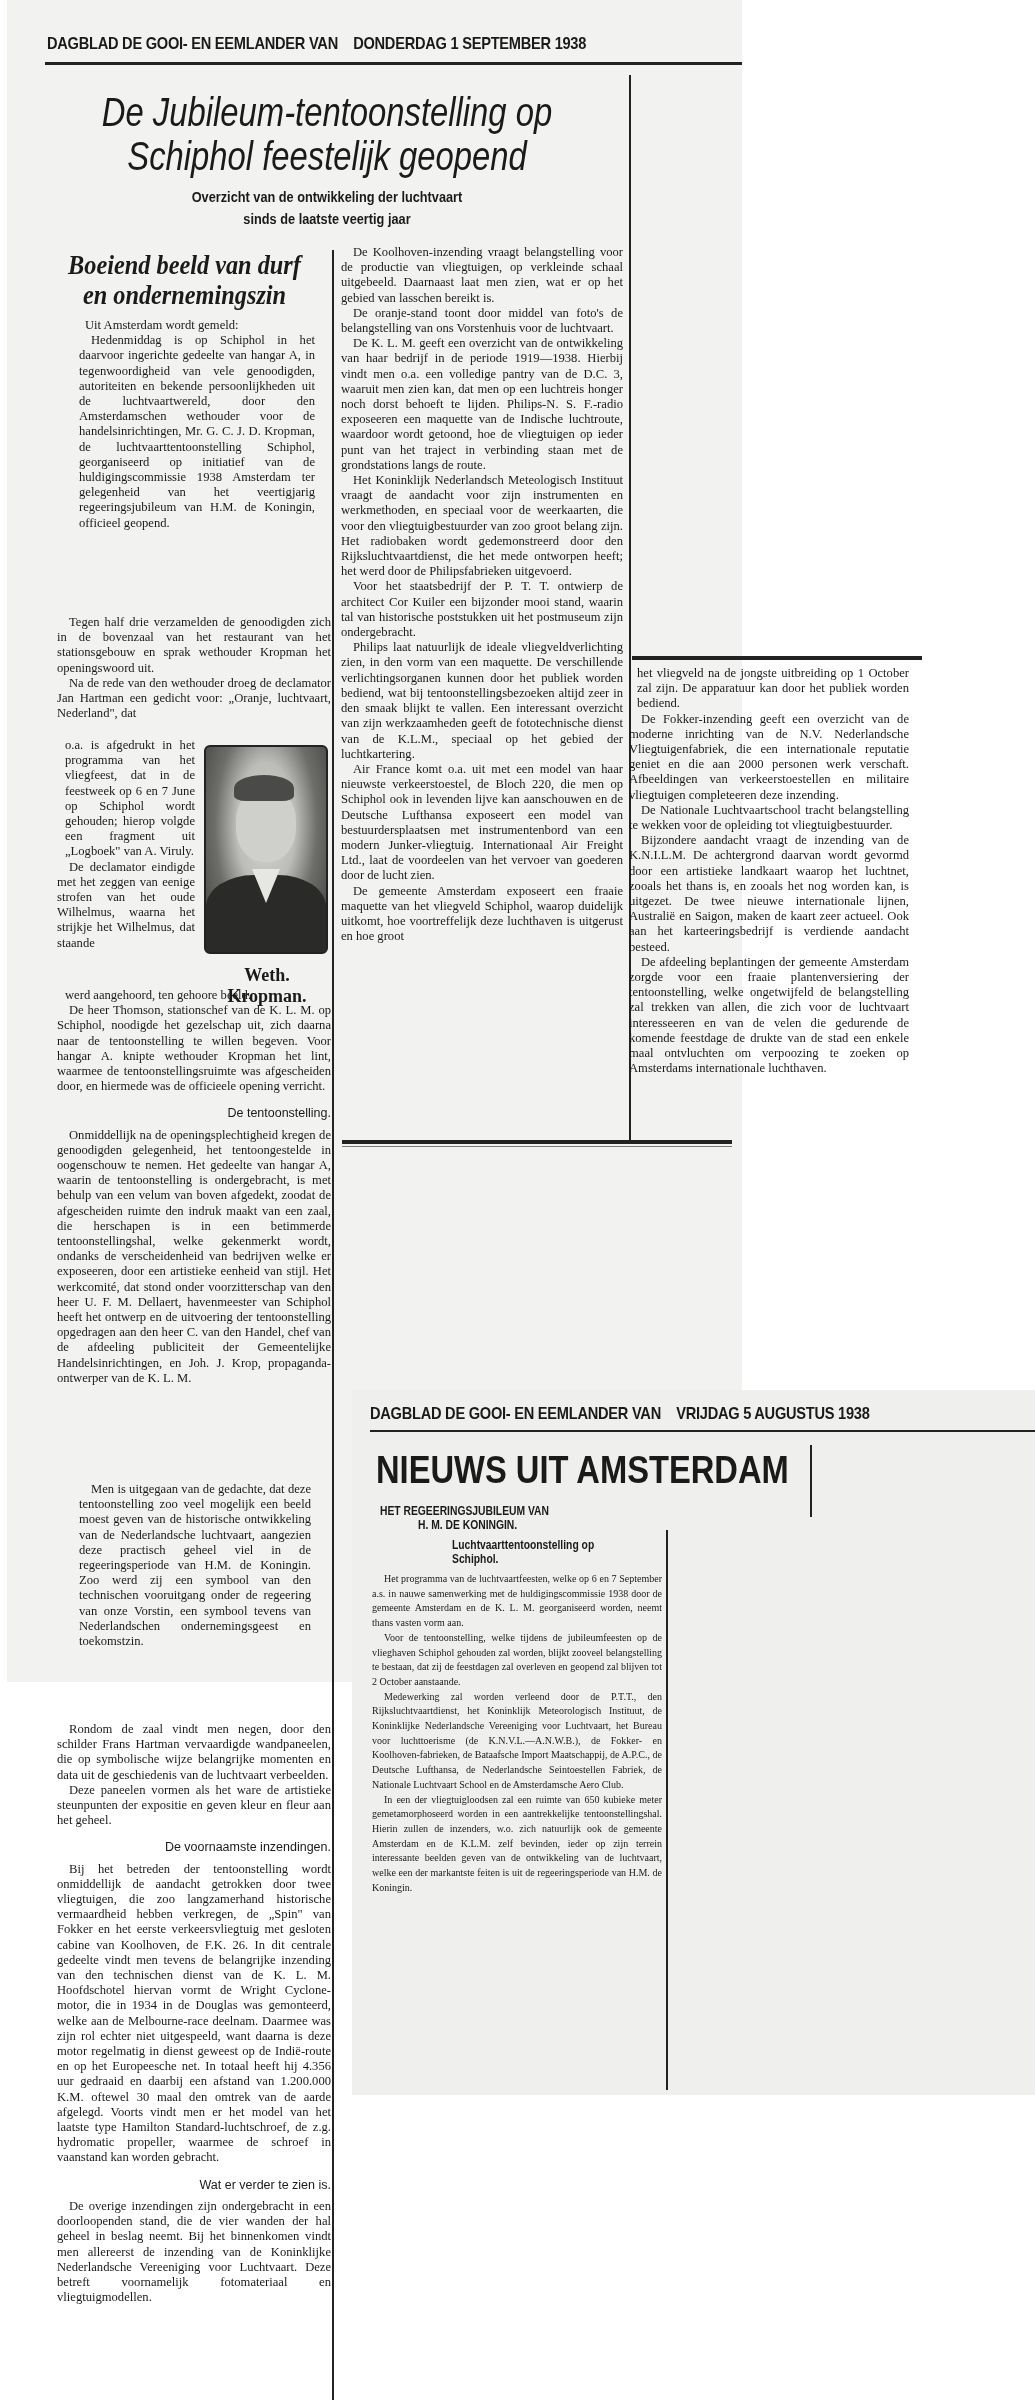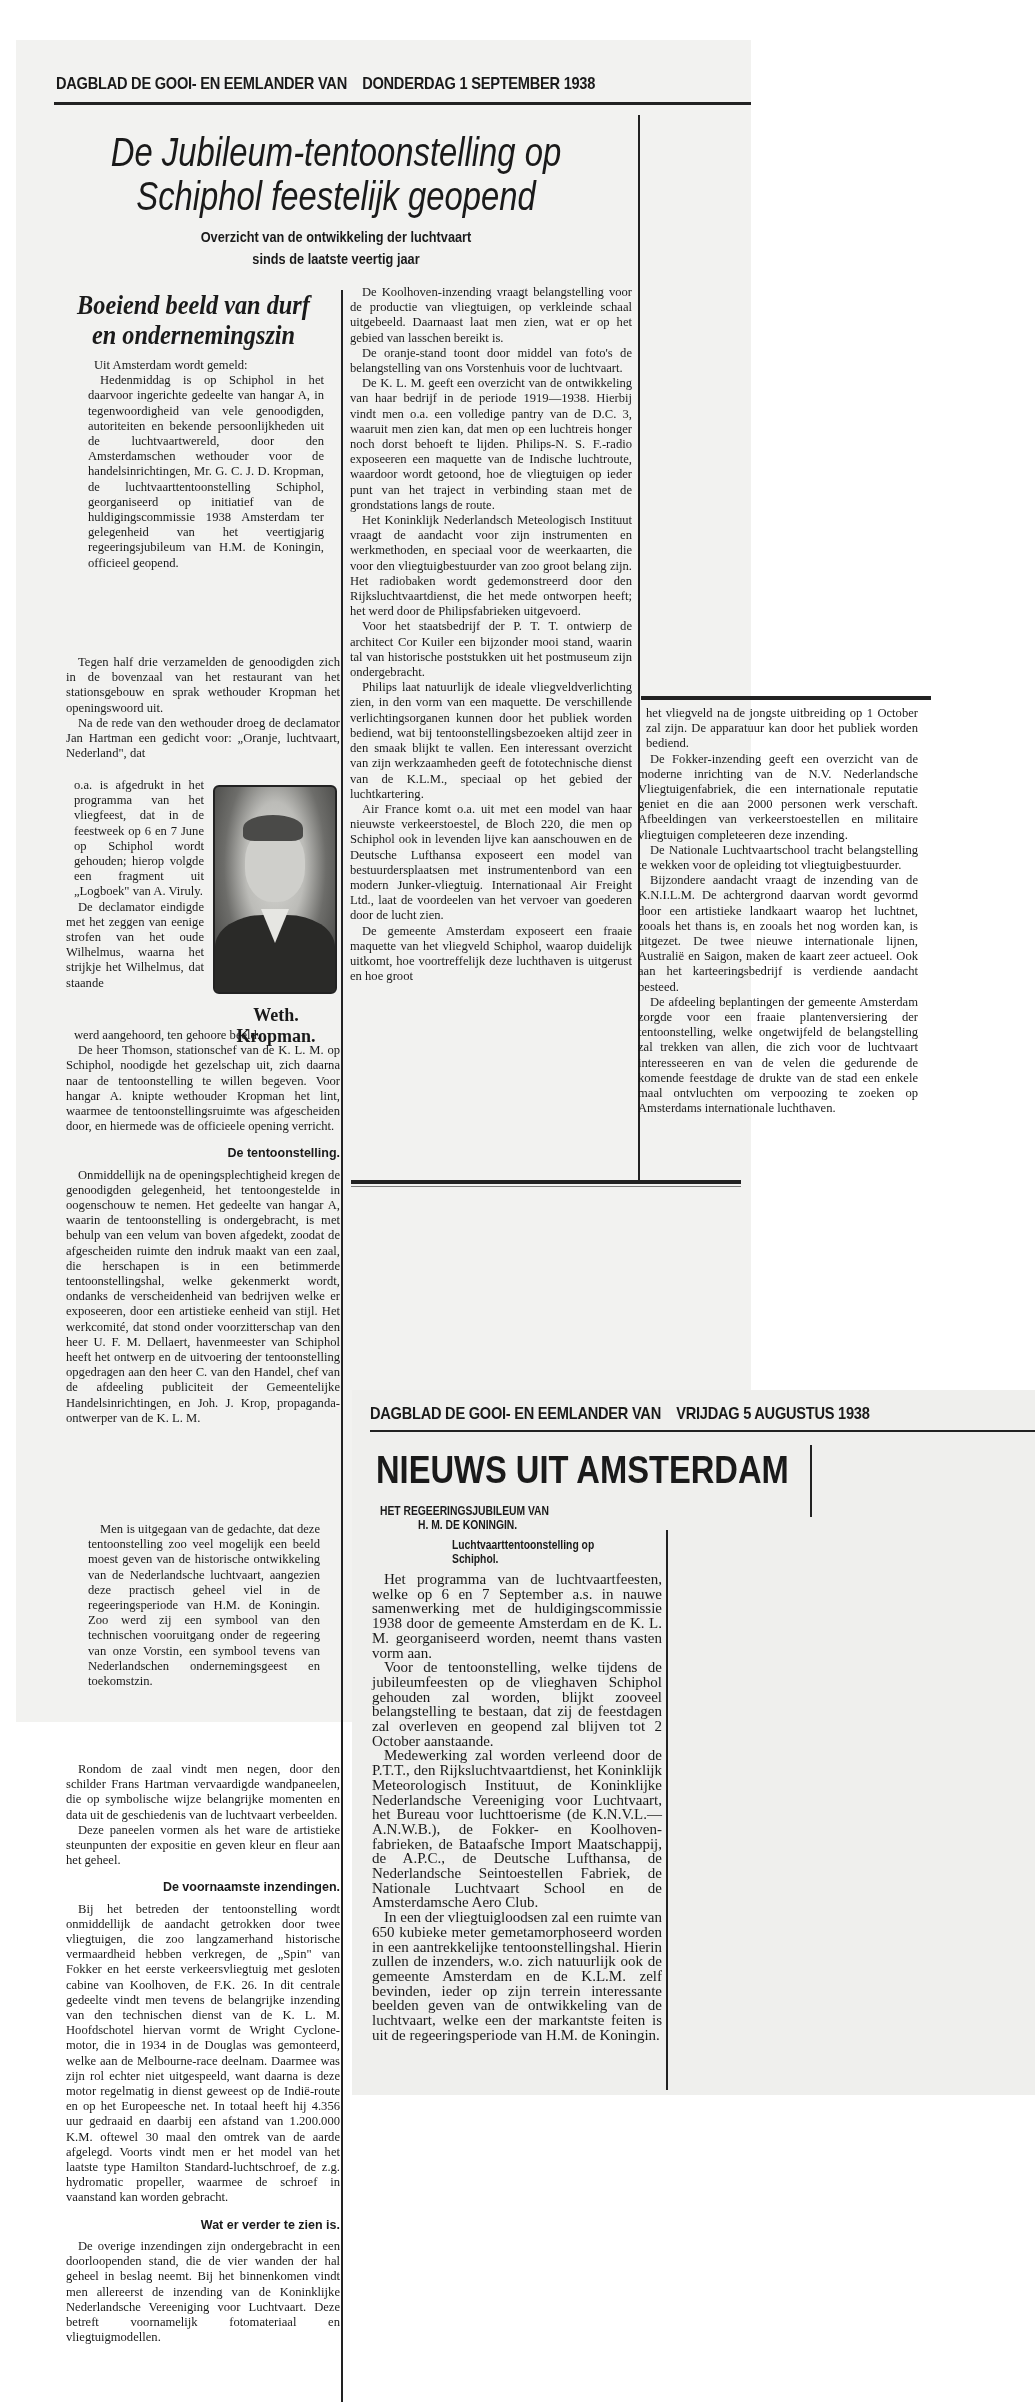--- a/index.html
+++ b/index.html
@@ -1,32 +1,32 @@
 <!DOCTYPE html>
 <html><head>
 <meta charset="utf-8">
 <style>
   html, body { margin:0; padding:0; }
   body { width:1035px; height:2402px; position:relative; background:#ffffff; overflow:hidden;
          font-family:"Liberation Serif", serif; color:#1a1a1a; }
-  .clip1 { position:absolute; left:16px; top:0; width:735px; height:1682px; background:#f2f2f0;margin-top:40px; }
+  .clip1 { position:absolute; left:7px; top:0; width:735px; height:1682px; background:#f2f2f0; }
   .clip2 { position:absolute; left:352px; top:1390px; width:683px; height:705px; background:#efefed; }
   .masthead { position:absolute; font-family:"Liberation Sans", sans-serif; font-weight:bold;
               font-size:17px; letter-spacing:-0.3px; transform:scaleX(0.86); transform-origin:left center; white-space:nowrap; }
   .rule { position:absolute; background:#222; }
   .headline { position:absolute; text-align:center; font-family:"Liberation Sans", sans-serif; font-style:italic;
               font-size:40px; line-height:44px; transform:scaleX(0.82); transform-origin:center; white-space:nowrap; }
   .subhead { position:absolute; text-align:center; font-family:"Liberation Sans", sans-serif; font-weight:bold;
              font-size:15px; line-height:22px; transform:scaleX(0.85); transform-origin:center; }
   .kicker { position:absolute; text-align:center; font-family:"Liberation Serif", serif; font-style:italic; font-weight:bold;
             font-size:27px; line-height:30px; transform:scaleX(0.9); transform-origin:center; white-space:nowrap; }
   .col { position:absolute; font-size:12.6px; line-height:15.2px; text-align:justify; }
   .col p { margin:0; text-indent:12px; }
   .col p.noind { text-indent:0;padding-left:8px; }
-  .sect { text-align:right; font-weight:bold; font-family:"Liberation Sans", sans-serif; font-size:12.5px; margin:12px 0 6px 0; }
+  .sect { text-align:right; font-weight:normal; font-family:"Liberation Sans", sans-serif; font-size:12.5px; margin:12px 0 6px 0; }
   .photo { position:absolute; left:197px; top:745px; width:120px; height:205px; border:2px solid #222; border-radius:6px;
            background:radial-gradient(ellipse at 50% 38%, #d8d8d4 0%, #bcbcb8 35%, #6d6d6a 60%, #3a3a38 100%); overflow:hidden; }
   .photo .face { position:absolute; left:30px; top:40px; width:60px; height:75px; border-radius:45%; background:#cfcfcb; }
   .photo .hair { position:absolute; left:28px; top:28px; width:60px; height:26px; border-radius:50% 50% 20% 20%; background:#4a4a48; }
   .photo .suit { position:absolute; left:0; top:128px; width:120px; height:80px; background:#2a2a28; border-radius:40% 40% 0 0; }
   .photo .collar { position:absolute; left:46px; top:122px; width:28px; height:34px; background:#e6e6e2; clip-path:polygon(0 0,100% 0,50% 100%); }
   .caption { position:absolute; left:200px; top:965px; width:120px; text-align:center; font-weight:bold; font-size:18px; }
   .nieuws { position:absolute; font-family:"Liberation Sans", sans-serif; font-weight:bold; font-size:38px; line-height:40px;
             transform:scaleX(0.86); transform-origin:left center; white-space:nowrap; }
   .caps { position:absolute; font-family:"Liberation Sans", sans-serif; font-weight:bold; font-size:12px; line-height:15px;
@@ -139,19 +139,19 @@
   <div class="nieuws" style="left:24px; top:60px;">NIEUWS UIT AMSTERDAM</div>
   <div class="rule" style="left:458px; top:55px; width:1.5px; height:72px;"></div>
 
   <div class="caps" style="left:28px; top:114px;">HET REGEERINGSJUBILEUM VAN</div>
   <div class="caps" style="left:66px; top:128px;">H. M. DE KONINGIN.</div>
   <div class="caps" style="left:100px; top:148px;">Luchtvaarttentoonstelling op</div>
   <div class="caps" style="left:100px; top:162px;">Schiphol.</div>
 
   <div class="rule" style="left:314px; top:140px; width:1.5px; height:560px;"></div>
 
-  <div class="col" style="left:20px; top:182px; width:290px; font-size:15px; line-height:14.7px;">
+  <div class="col" style="left:20px; top:182px; width:290px; font-size:10px; line-height:14.7px;">
     <p>Het programma van de luchtvaartfeesten, welke op 6 en 7 September a.s. in nauwe samenwerking met de huldigingscommissie 1938 door de gemeente Amsterdam en de K. L. M. georganiseerd worden, neemt thans vasten vorm aan.</p>
     <p>Voor de tentoonstelling, welke tijdens de jubileumfeesten op de vlieghaven Schiphol gehouden zal worden, blijkt zooveel belangstelling te bestaan, dat zij de feestdagen zal overleven en geopend zal blijven tot 2 October aanstaande.</p>
     <p>Medewerking zal worden verleend door de P.T.T., den Rijksluchtvaartdienst, het Koninklijk Meteorologisch Instituut, de Koninklijke Nederlandsche Vereeniging voor Luchtvaart, het Bureau voor luchttoerisme (de K.N.V.L.—A.N.W.B.), de Fokker- en Koolhoven-fabrieken, de Bataafsche Import Maatschappij, de A.P.C., de Deutsche Lufthansa, de Nederlandsche Seintoestellen Fabriek, de Nationale Luchtvaart School en de Amsterdamsche Aero Club.</p>
     <p>In een der vliegtuigloodsen zal een ruimte van 650 kubieke meter gemetamorphoseerd worden in een aantrekkelijke tentoonstellingshal. Hierin zullen de inzenders, w.o. zich natuurlijk ook de gemeente Amsterdam en de K.L.M. zelf bevinden, ieder op zijn terrein interessante beelden geven van de ontwikkeling van de luchtvaart, welke een der markantste feiten is uit de regeeringsperiode van H.M. de Koningin.</p>
   </div>
 </div>
 
 </body></html>

